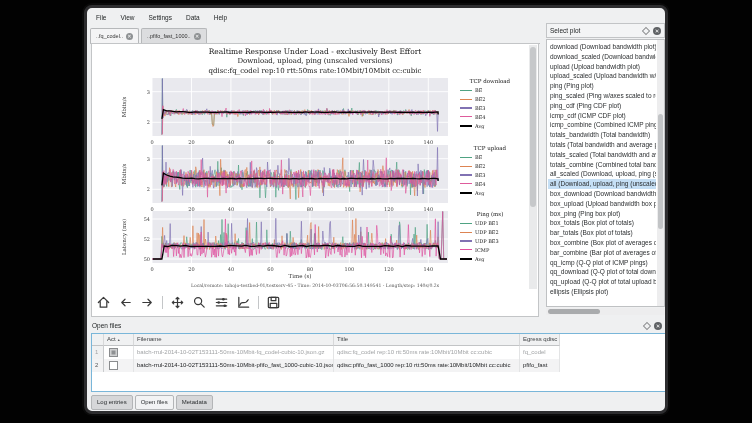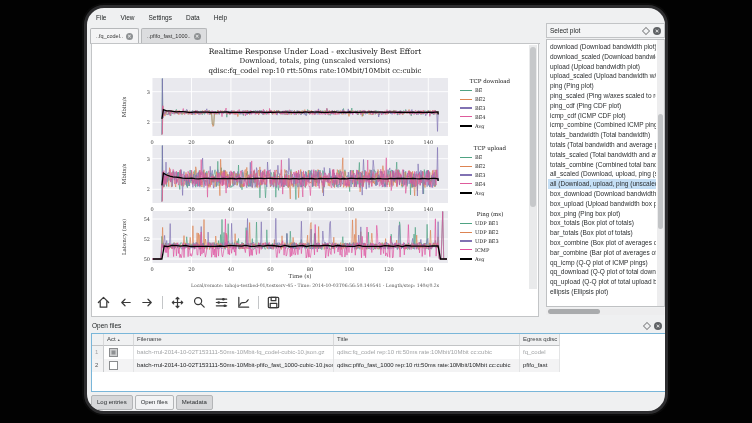--- a/index.html
+++ b/index.html
@@ -1,19 +1,19 @@
 <!DOCTYPE html>
 <html><head>
 <meta charset="utf-8">
 <style>
   html,body{margin:0;padding:0;background:#000;}
   .stage{position:relative;width:752px;height:423px;background:#020202;overflow:hidden;
          font-family:"Liberation Sans",sans-serif;}
   .window{position:absolute;left:84px;top:5px;width:578px;height:403px;background:#eff0f1;
-          border:3px solid #2d2d2f;border-radius:20px;box-shadow:0 0 0 2px #0a0a0a;overflow:hidden;}
+          border:3px solid #2d2d2f;border-radius:8px;box-shadow:0 0 0 2px #0a0a0a;overflow:hidden;}
   
   .menubar{position:absolute;left:3px;top:2px;right:3px;height:15px;display:flex;align-items:center;gap:2px;}
   .menu-item{font-size:6.5px;color:#232627;padding:2px 6px;cursor:default;}
   
   .tabbar{position:absolute;left:3px;top:17px;right:125px;height:18px;border-bottom:1px solid #bcbec0;display:flex;align-items:flex-end;}
   .ptab{display:flex;align-items:center;gap:3px;font-size:5.5px;color:#333;background:#dcdddf;
         border:1px solid #b6b8ba;border-bottom:none;border-radius:2px 2px 0 0;padding:3px 5px;height:8px;margin-right:2px;}
   .ptab.active{background:#f4f4f5;}
   .tabclose{width:7px;height:7px;border-radius:50%;background:#8e9193;color:#fff;font-size:5px;line-height:7px;
             text-align:center;display:inline-block;}
@@ -99,21 +99,21 @@
         </div>
         <div class="ptab">
           <span>..pfifo_fast_1000..</span>
           <span class="tabclose">✕</span>
         </div>
       </div>
 
     <div class="plot-region">
       <div class="figure">
           <div class="fig-title t0">Realtime Response Under Load - exclusively Best Effort</div>
-          <div class="fig-title t1">Download, totals, ping (unscaled versions)</div>
+          <div class="fig-title t1">Download, upload, ping (unscaled versions)</div>
           <div class="fig-title t2">qdisc:fq_codel rep:10 rtt:50ms rate:10Mbit/10Mbit cc:cubic</div>
           <div class="subplot" style="top: 30px; height: 72px;">
             <div class="ylab" style="top: 31px;">Mbits/s</div>
             <div class="svgwrap"><svg width="312" height="70">
                 <rect x="14" y="2" width="296" height="58" fill="#e9e9ee"></rect>
                 <line x1="14.0" y1="2" x2="14.0" y2="60" stroke="#ffffff" stroke-width="0.9"></line>
                 <text class="tick" x="14.0" y="68" text-anchor="middle">0</text>
                 <line x1="53.5" y1="2" x2="53.5" y2="60" stroke="#ffffff" stroke-width="0.9"></line>
                 <text class="tick" x="53.5" y="68" text-anchor="middle">20</text>
                 <line x1="92.9" y1="2" x2="92.9" y2="60" stroke="#ffffff" stroke-width="0.9"></line>

